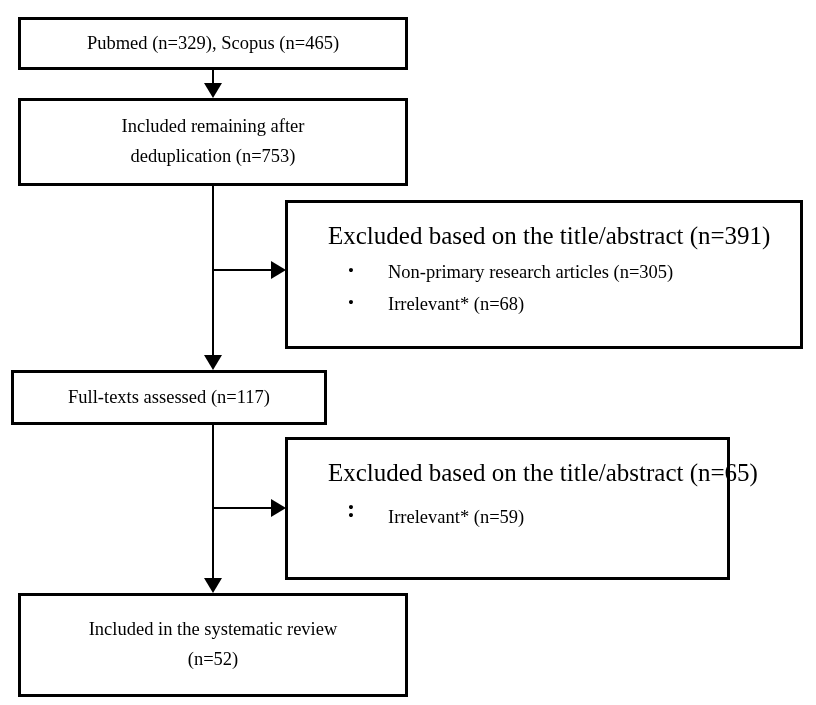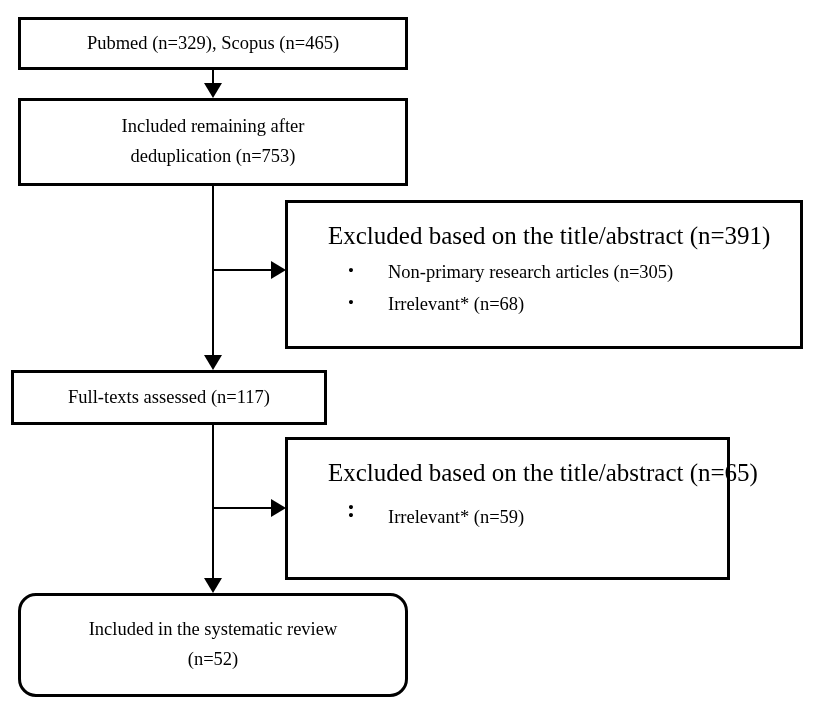--- a/index.html
+++ b/index.html
@@ -151,18 +151,18 @@
       <li>
         <span class="bullet">•</span>
       </li>
       <li>
         <span class="bullet">•</span>
         <span>Irrelevant* (n=59)</span>
       </li>
     </ul>
   </div>
 
-  <div class="box center" style="left:18px; top:593px; width:390px; height:104px;border-radius:18px;">
+  <div class="box center" style="left:18px; top:593px; width:390px; height:104px;">
     <div class="box-line">Included in the systematic review</div>
     <div class="box-line">(n=52)</div>
   </div>
 
 </div>
 
 </body></html>

